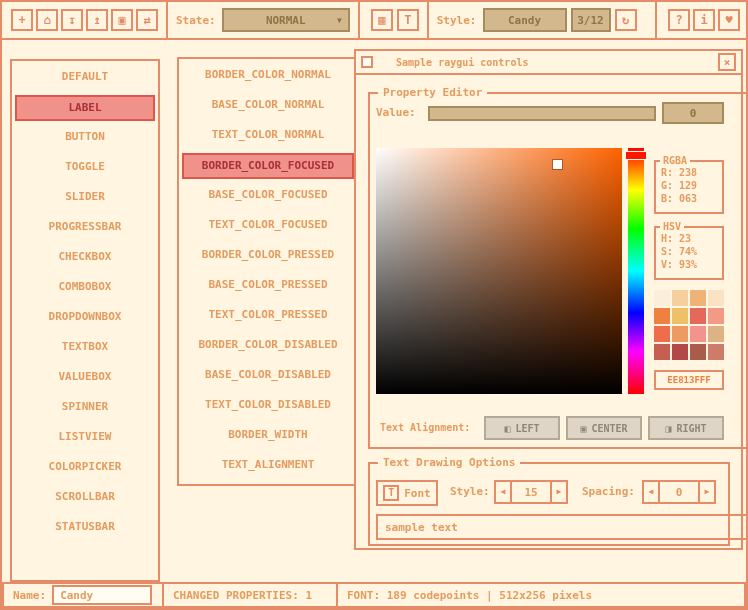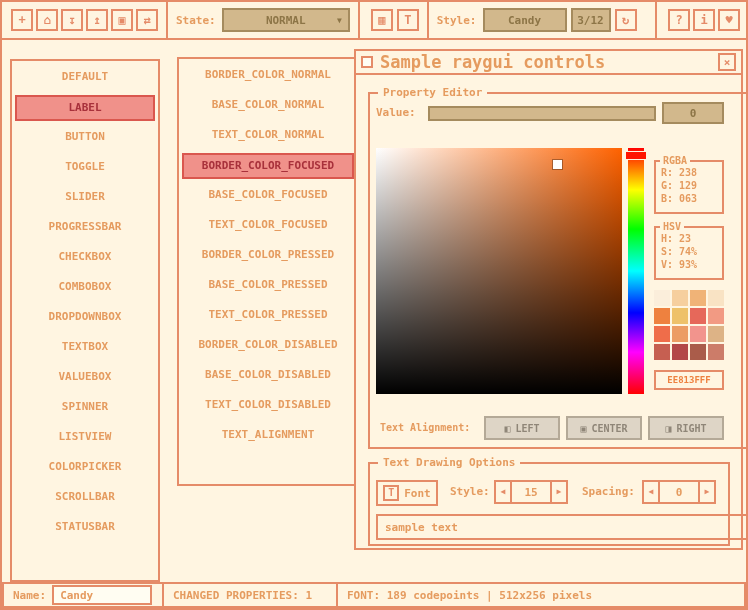--- a/index.html
+++ b/index.html
@@ -21,21 +21,21 @@
   .panel { position:absolute; border:2px solid var(--border,#e58b68); background:var(--bg,#fff5e1); padding:4px 3px; }
   #controls-panel { left:8px; top:57px; width:150px; height:523px; }
   #props-panel { left:175px; top:55px; width:182px; height:429px; }
   .list-item { height:26px; line-height:24px; margin-bottom:4px; text-align:center; color:var(--text,#e59b5f); font-size:11px; cursor:pointer; white-space:nowrap; overflow:hidden; }
   .list-item.selected { background:var(--sel-bg,#f0918a); border:2px solid var(--sel-border,#da574e); color:var(--sel-text,#a8313b); line-height:22px; }
 
   
   #sample-window { position:absolute; left:352px; top:47px; width:389px; height:501px; border:2px solid var(--border,#e58b68); background:var(--bg,#fff5e1); }
   .titlebar { height:24px; border-bottom:2px solid var(--border,#e58b68); display:flex; align-items:center; padding:0 5px; }
   .title-icon { width:12px; height:12px; border:2px solid var(--border,#e58b68); background:#fffdf4; }
-  .title-text { color:var(--text,#e59b5f); font-size:17px; margin-left:7px;text-align:right; }
+  .title-text { color:var(--text,#e59b5f); font-size:10px; margin-left:23px;text-align:right; }
   .close-btn { margin-left:auto; width:18px; height:18px; border:2px solid var(--border,#e58b68); color:var(--border,#e58b68); background:var(--bg,#fff5e1); font-size:11px; line-height:13px; text-align:center; font-family:inherit; font-weight:bold; cursor:pointer; }
 
   .groupbox { position:absolute; border:2px solid var(--border,#e58b68); }
   .gb-label { position:absolute; top:-8px; left:8px; background:var(--bg,#fff5e1); padding:0 5px; color:var(--text,#e59b5f); font-size:11px; white-space:nowrap; }
 
   #pe-group { left:12px; top:41px; width:396px; height:357px; }
   #tdo-group { left:12px; top:411px; width:362px; height:84px; }
 
   .pe-label { position:absolute; color:var(--text,#e59b5f); font-size:11px; white-space:nowrap; }
   #value-slider { position:absolute; left:58px; top:12px; width:228px; height:15px; background:var(--tan-bg,#d2b88c); border:2px solid var(--tan-border,#a58b5e); cursor:pointer; }
@@ -145,20 +145,21 @@
     <div class="list-item">TEXT_COLOR_NORMAL</div>
     <div class="list-item selected">BORDER_COLOR_FOCUSED</div>
     <div class="list-item">BASE_COLOR_FOCUSED</div>
     <div class="list-item">TEXT_COLOR_FOCUSED</div>
     <div class="list-item">BORDER_COLOR_PRESSED</div>
     <div class="list-item">BASE_COLOR_PRESSED</div>
     <div class="list-item">TEXT_COLOR_PRESSED</div>
     <div class="list-item">BORDER_COLOR_DISABLED</div>
     <div class="list-item">BASE_COLOR_DISABLED</div>
     <div class="list-item">TEXT_COLOR_DISABLED</div>
+    <div class="list-item">BORDER_WIDTH</div>
     <div class="list-item">TEXT_ALIGNMENT</div>
   </div>
 
   <div id="sample-window">
     <div class="titlebar">
       <div class="title-icon"></div>
       <span class="title-text">Sample raygui controls</span>
       <button class="close-btn"><span>×</span></button>
     </div>
 

